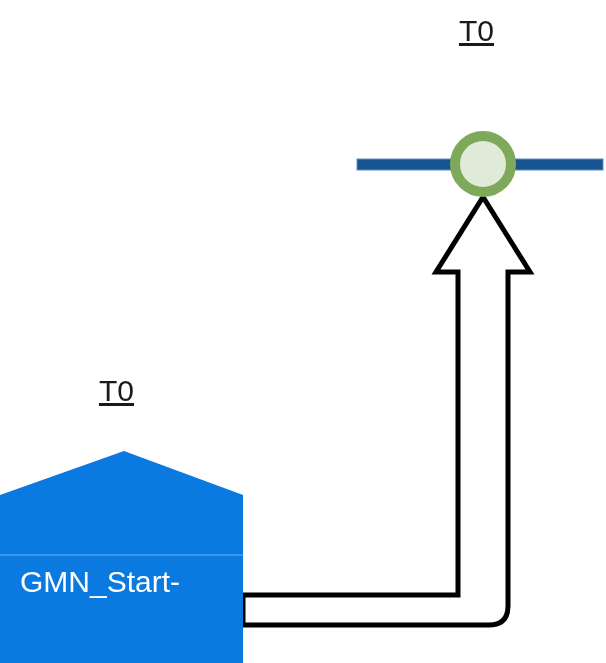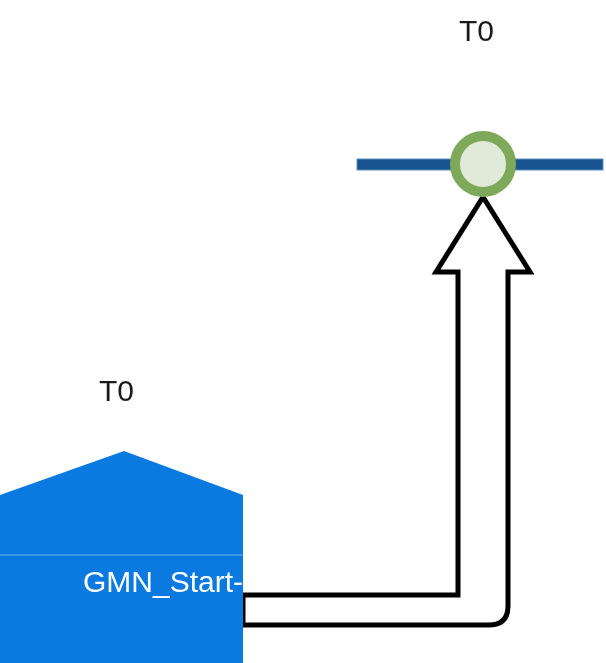--- a/index.html
+++ b/index.html
@@ -25,20 +25,21 @@
     height: 663px;
   }
   .label-text {
     position: absolute;
     font-family: "Liberation Sans", sans-serif;
     font-size: 30px;
     line-height: 1;
     color: #1a1a1a;
     white-space: nowrap;
     user-select: none;
+    text-decoration: underline;
   }
   #label-t0-event {
     left: 459px;
     top: 16px;
   }
   #label-t0-task {
     left: 99px;
     top: 376px;
   }
   #task-label-block {
@@ -47,21 +48,20 @@
     top: 564px;
     width: 243px;
     font-family: "Liberation Sans", sans-serif;
     font-size: 30px;
     line-height: 36px;
     color: #ffffff;
     padding-left: 20px;
     box-sizing: border-box;
     white-space: nowrap;
     user-select: none;
-    text-align: right;
   }
 </style>
 </head>
 <body>
 
 <div id="diagram-canvas">
 
   <svg id="diagram-svg" viewBox="0 0 606 663" xmlns="http://www.w3.org/2000/svg">
 
     <rect x="357" y="159" width="110" height="11" fill="#17548f" stroke="#5d8fc4" stroke-width="1"></rect>

